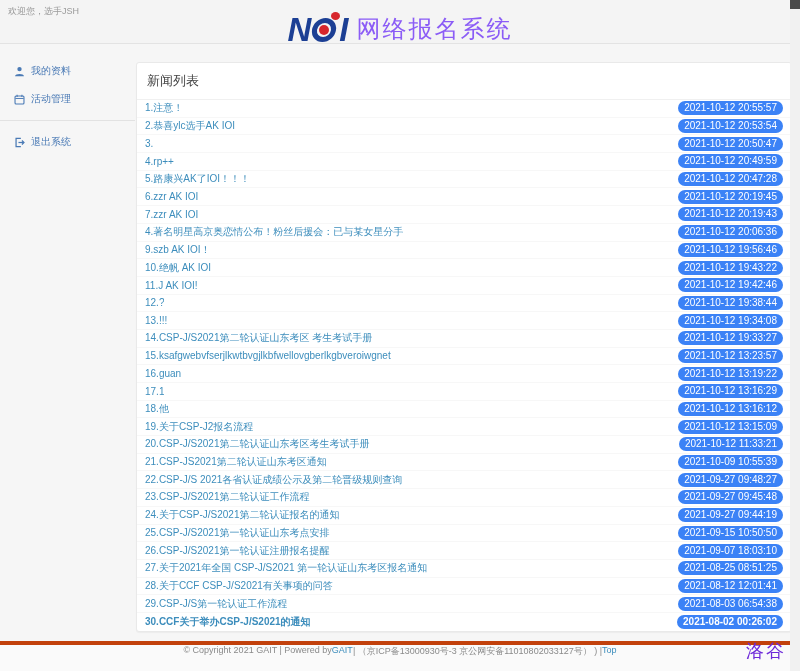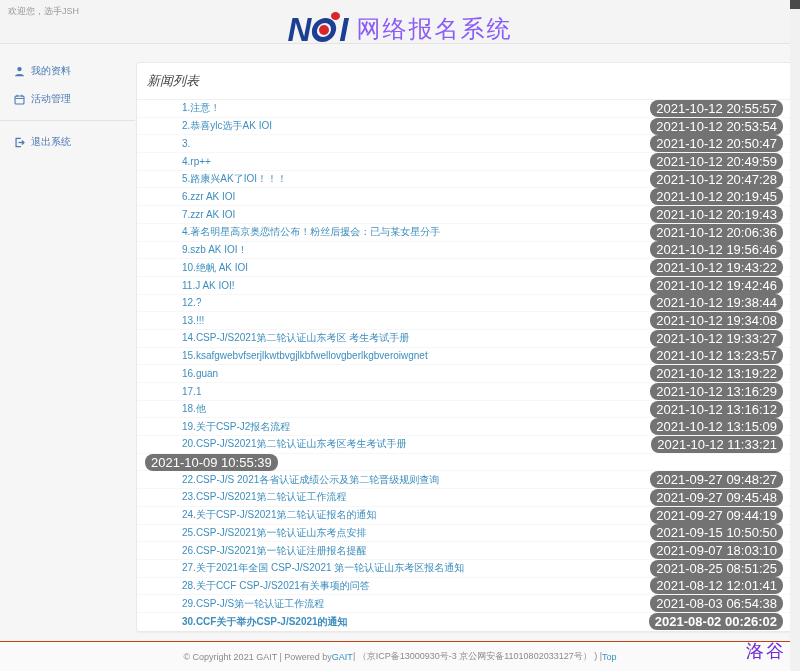--- a/index.html
+++ b/index.html
@@ -57,43 +57,42 @@
   .side-sep{border:0;border-top:1px solid #e2e2e2;margin:7px 0;}
   
   .box{
     position:absolute;left:136px;right:8px;top:62px;
     background:#ffffff;border:1px solid #e9e9e9;border-radius:3px;
     box-shadow:0 1px 1px rgba(0,0,0,0.04);
   }
   .box-header{
     padding:9px 10px;font-size:13px;color:#444444;
     border-bottom:1px solid #f0f0f0;
-    font-style:italic;
   }
   .news-list{list-style:none;margin:0;padding:0;}
   .news-row{
     display:flex;align-items:center;justify-content:space-between;
     height:17.7px;padding:0 8px;border-bottom:1px solid #f7f7f7;
     box-sizing:border-box;
   }
   .news-row:last-child{border-bottom:none;font-weight:bold;}
   .news-link{
     font-size:10px;color:#3c8dbc;text-decoration:none;
     white-space:nowrap;overflow:hidden;text-overflow:ellipsis;
-    max-width:540px;cursor:pointer;margin-left:37px;
+    max-width:540px;cursor:pointer;
   }
   .news-time{
-    background:#737373;color:#ffffff;font-size:13px;line-height:1;
+    background:#3b82f6;color:#ffffff;font-size:10px;line-height:1;
     padding:2px 6px;border-radius:8px;white-space:nowrap;
   }
   
   .footer{
     position:absolute;left:0;right:0;bottom:0;height:30px;
-    background:#fafafa;border-top:1px solid #c2410c;box-sizing:border-box;
-    display:flex;align-items:center;justify-content:center;
+    background:#fafafa;border-top:4px solid #c2410c;box-sizing:border-box;
+    display:flex;align-items:flex-start;justify-content:center;
     font-size:9px;color:#8a8a8a;
   }
   .footer a{color:#3c8dbc;text-decoration:none;cursor:pointer;}
   .watermark{
     position:absolute;right:14px;bottom:8px;
     font-size:18px;color:#6d28d9;font-family:"Liberation Serif","DejaVu Serif",serif;
     letter-spacing:2px;
   }
   
   .scrollbar-track{
@@ -228,20 +227,21 @@
     </li>
       <li class="news-row">
       <a class="news-link">19.关于CSP-J2报名流程</a>
       <span class="news-time">2021-10-12 13:15:09</span>
     </li>
       <li class="news-row">
       <a class="news-link">20.CSP-J/S2021第二轮认证山东考区考生考试手册</a>
       <span class="news-time">2021-10-12 11:33:21</span>
     </li>
       <li class="news-row">
+      <a class="news-link">21.CSP-JS2021第二轮认证山东考区通知</a>
       <span class="news-time">2021-10-09 10:55:39</span>
     </li>
       <li class="news-row">
       <a class="news-link">22.CSP-J/S 2021各省认证成绩公示及第二轮晋级规则查询</a>
       <span class="news-time">2021-09-27 09:48:27</span>
     </li>
       <li class="news-row">
       <a class="news-link">23.CSP-J/S2021第二轮认证工作流程</a>
       <span class="news-time">2021-09-27 09:45:48</span>
     </li>

